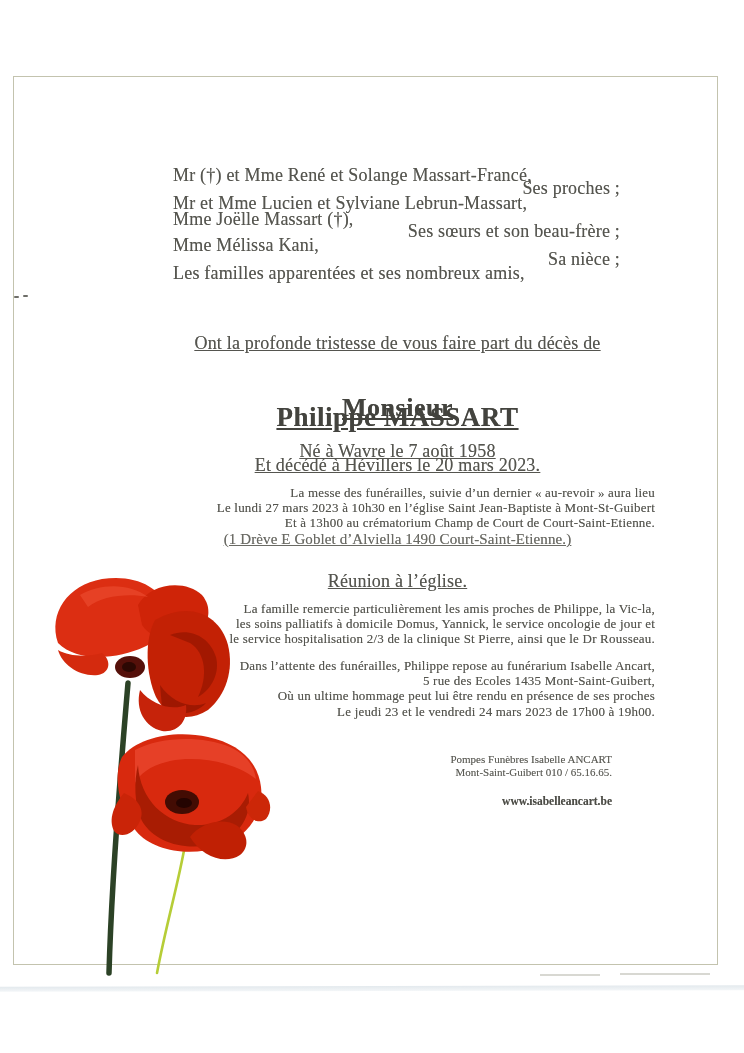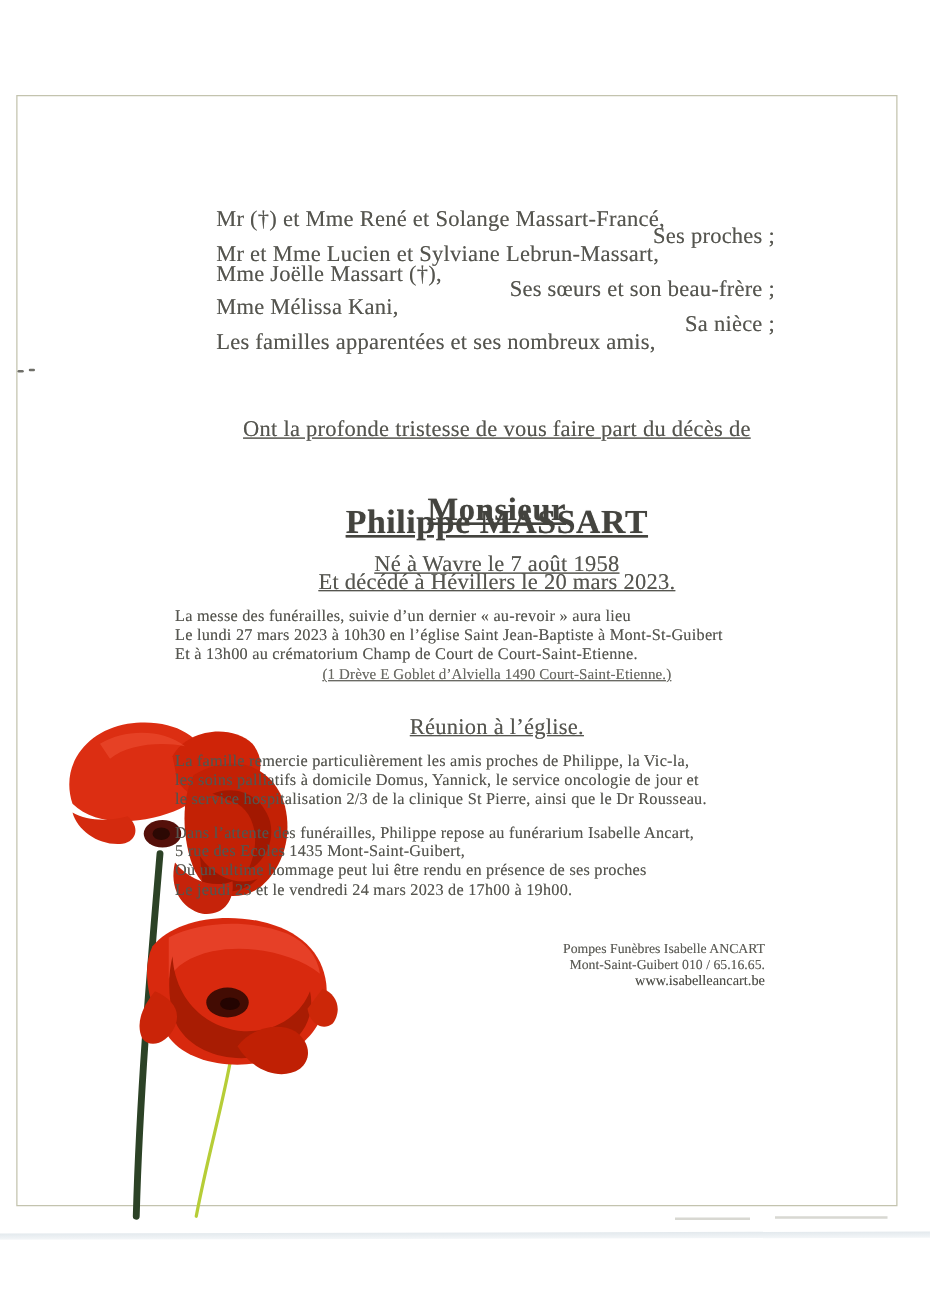--- a/index.html
+++ b/index.html
@@ -77,50 +77,50 @@
   .left-col { left: 173px; }
   .right-col {
     left: 165px;
     width: 455px;
     text-align: right;
   }
   .para {
     position: absolute;
     left: 140px;
     width: 515px;
-    text-align: left;
+    text-align: right;
     font-size: 13px;
     line-height: 15.2px;
     letter-spacing: 0.2px;
     color: #55554f;
     text-shadow: 0 0 0.5px rgba(85,85,79,0.55);
     white-space: nowrap;
   }
   .para div { white-space: nowrap; }
   .title {
     font-weight: bold;
     color: #43433e;
     text-shadow: 0 0 0.6px rgba(67,67,62,0.6);
     letter-spacing: 0.5px;
   }
   .t-monsieur { font-size: 26px; top: 400px; }
   .t-name { font-size: 27px; top: 410px; }
-  .small-note { font-size: 12px; letter-spacing: 0.1px; color: #6a6a64; }
+  .small-note { font-size: 15px; letter-spacing: 0.1px; color: #6a6a64; }
   .fh-block {
     position: absolute;
     left: 380px;
     top: 753px;
     width: 232px;
     text-align: right;
     font-size: 11px;
     line-height: 13px;
     color: #5c5c56;
     text-shadow: 0 0 0.4px rgba(92,92,86,0.5);
   }
-  .fh-block .site { font-weight: normal; font-size: 11.5px; color: #4c4c46; }
+  .fh-block .site { font-weight: bold; font-size: 11.5px; color: #4c4c46; margin-top: 16px; }
   .poppies {
     position: absolute;
     left: 40px;
     top: 565px;
     width: 240px;
     height: 415px;
     z-index: 1;
   }
   .z-text { z-index: 2; }
 </style>

